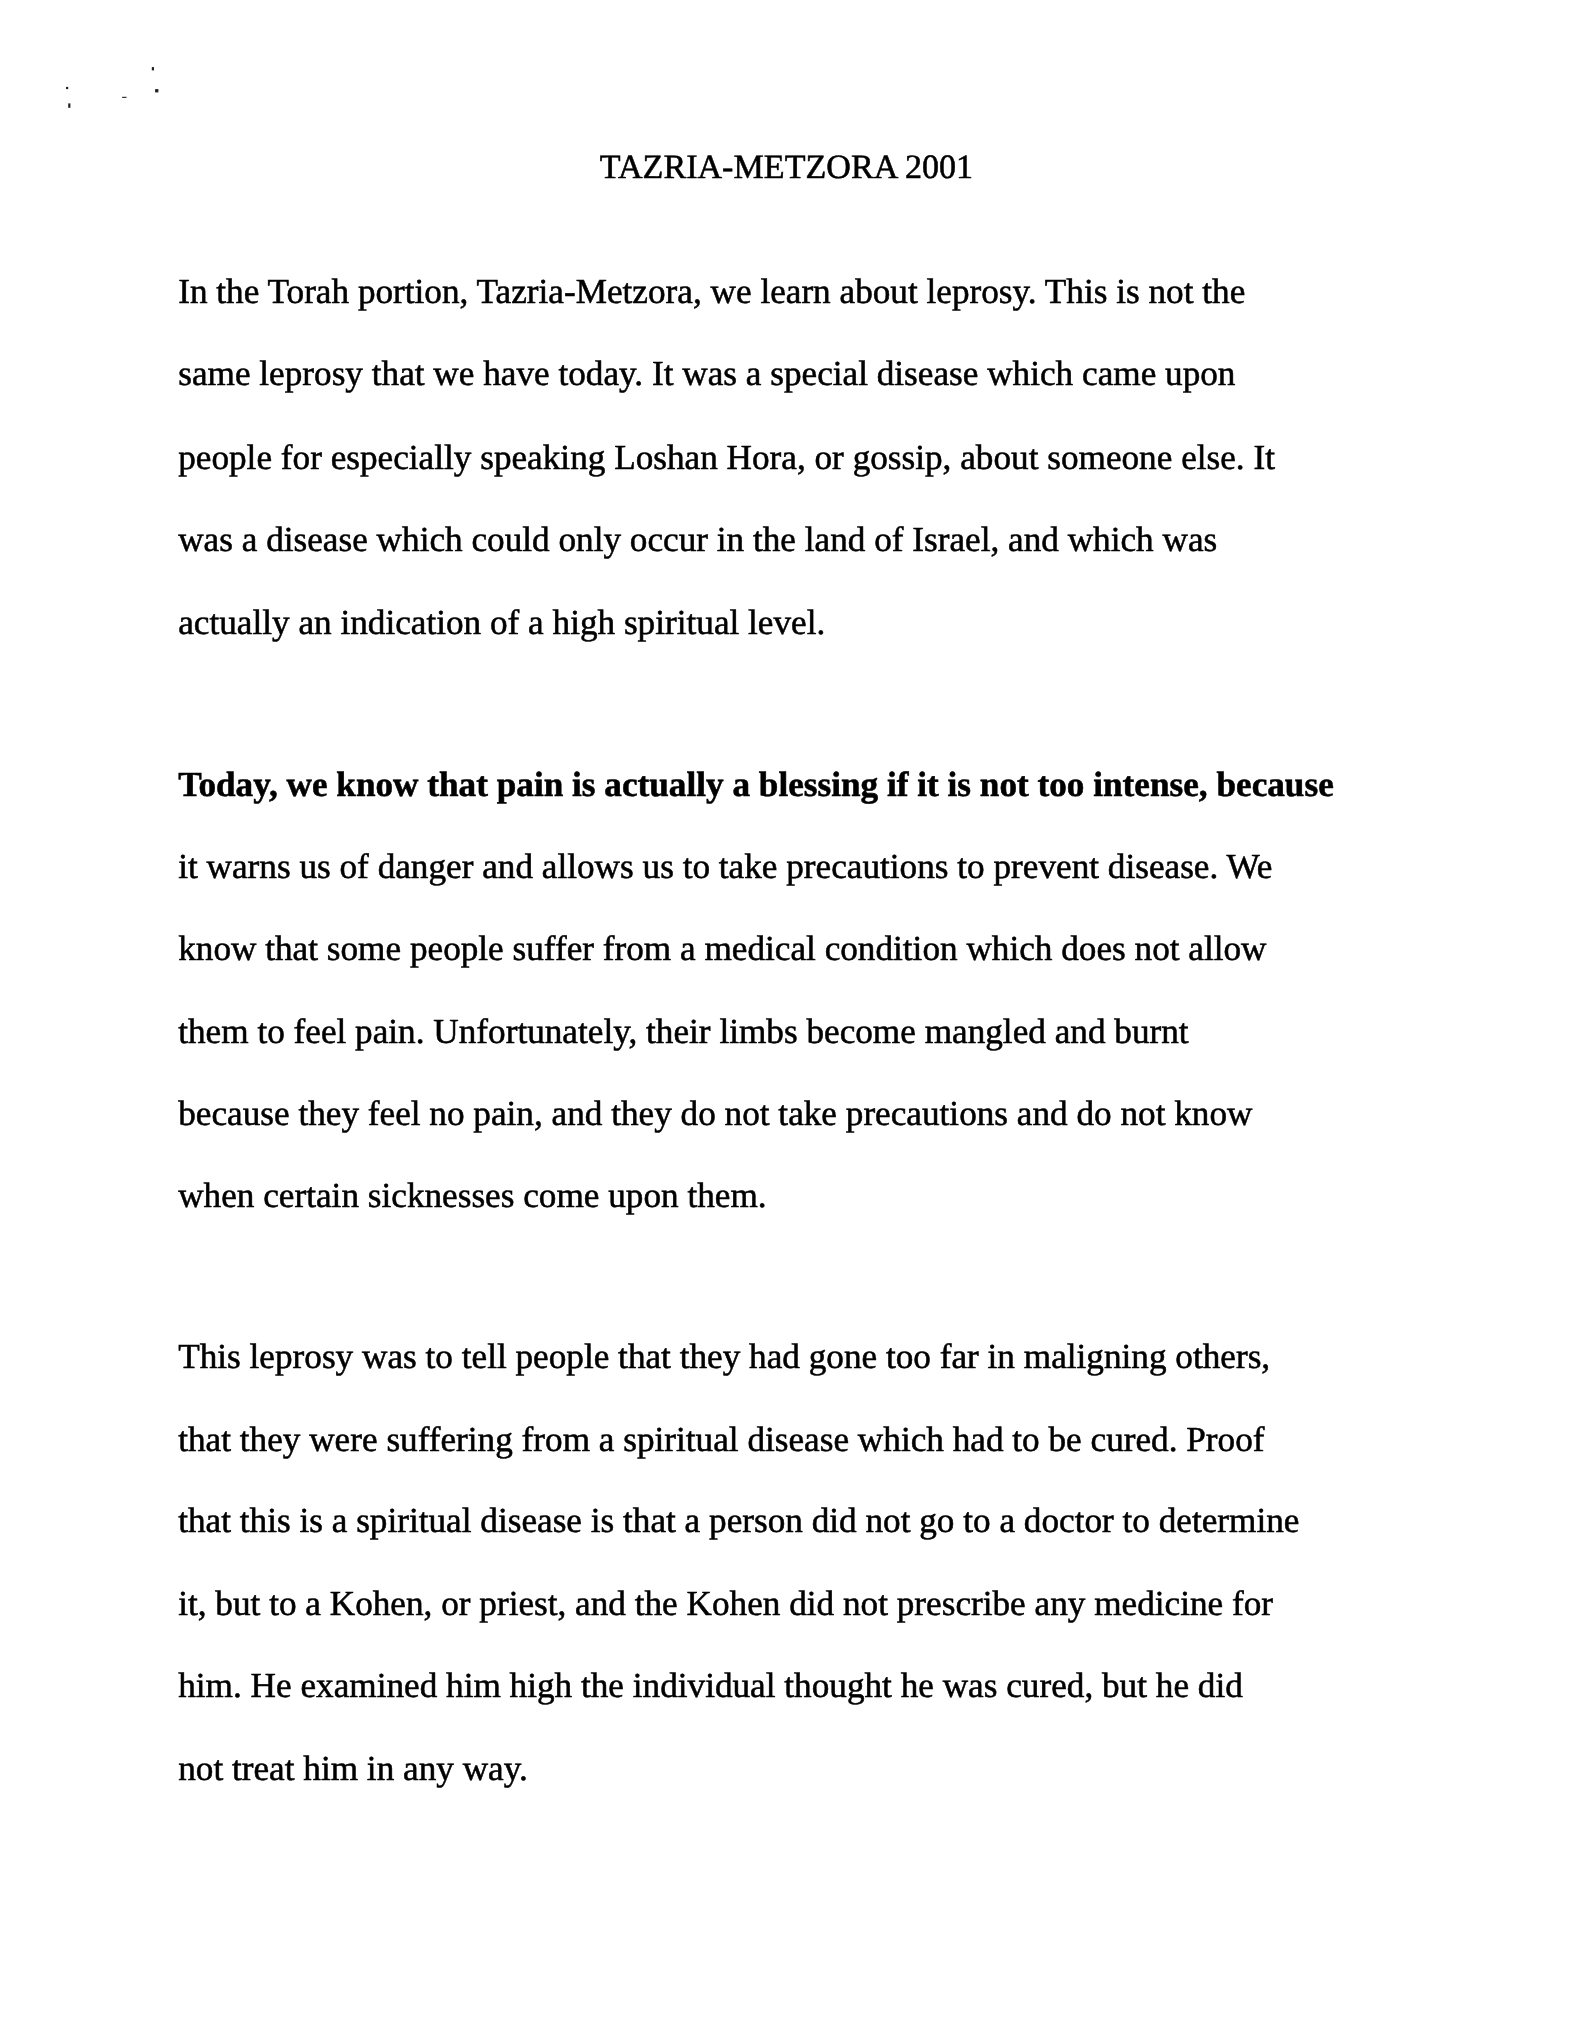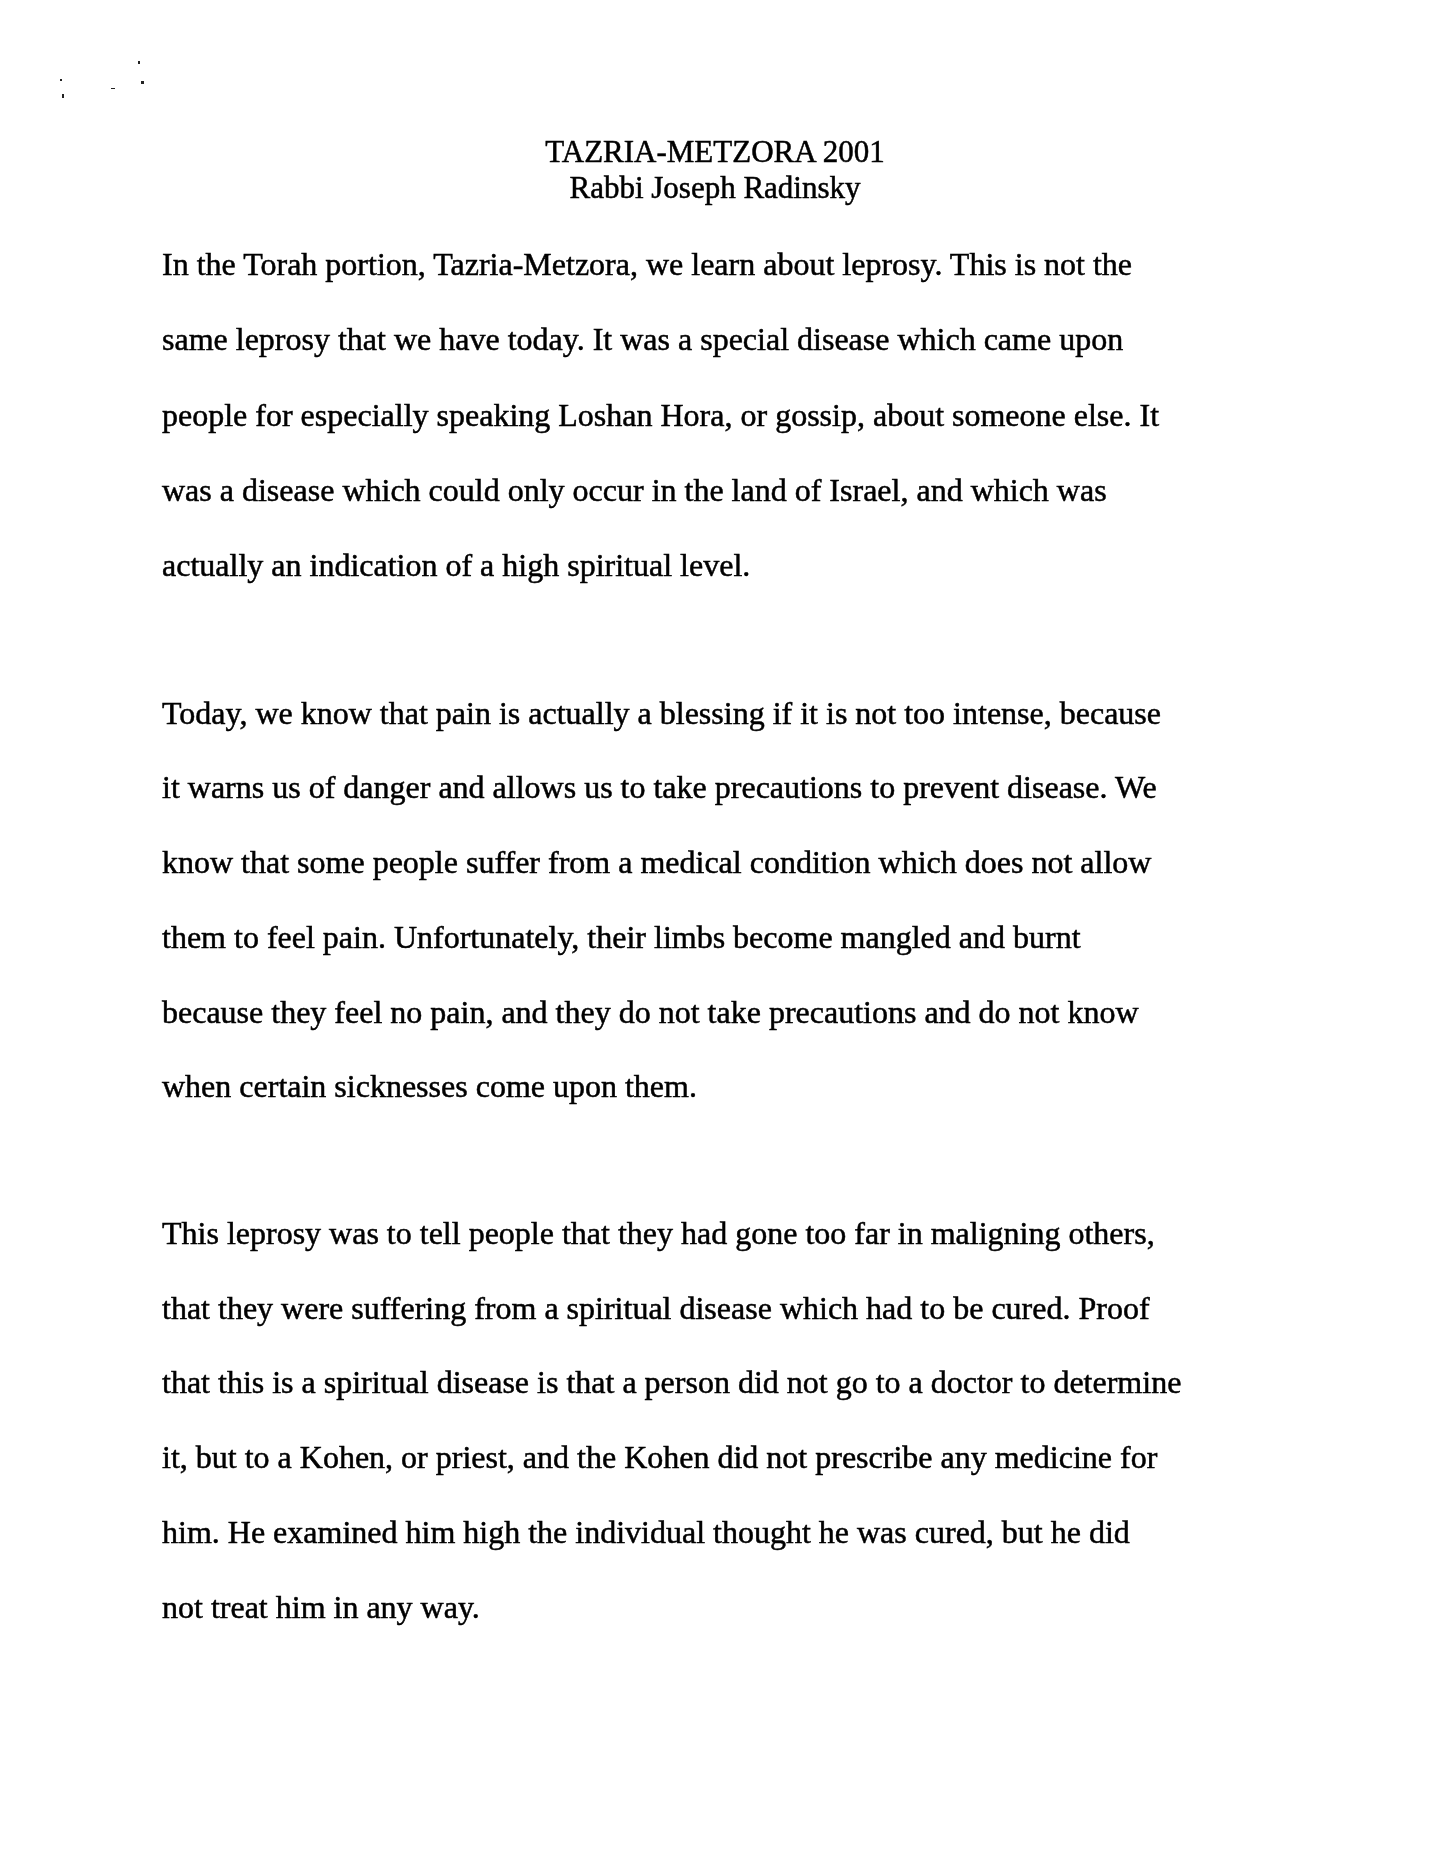--- a/index.html
+++ b/index.html
@@ -23,32 +23,31 @@
 
 <div class="page">
 
   <div class="speck" style="left:60px;top:79px;width:2px;height:2px;"></div>
   <div class="speck" style="left:62px;top:94px;width:2px;height:4px;"></div>
   <div class="speck" style="left:111px;top:88px;width:4px;height:1px;"></div>
   <div class="speck" style="left:138px;top:61px;width:2px;height:3px;"></div>
   <div class="speck" style="left:141px;top:81px;width:3px;height:3px;"></div>
 
   <div class="title serif" style="top:134px;">TAZRIA-METZORA 2001</div>
-  <div class="title serif" style="top:170px;">Rabbi Joseph Radinsky</div>
 
   <div>
     <div class="line serif" style="top:246px;">In the Torah portion, Tazria-Metzora, we learn about leprosy.  This is not the</div>
     <div class="line serif" style="top:321px;">same leprosy that we have today.  It was a special disease which came upon</div>
     <div class="line serif" style="top:397px;">people for especially speaking Loshan Hora, or gossip, about someone else.  It</div>
     <div class="line serif" style="top:472px;">was a disease which could only occur in the land of Israel, and which was</div>
     <div class="line serif" style="top:547px;">actually an indication of a high spiritual level.</div>
   </div>
 
   <div>
-    <div class="line serif" style="top:695px;">Today, we know that pain is actually a blessing if it is not too intense, because</div>
+    <div class="line serif" style="top:695px;font-weight:bold;">Today, we know that pain is actually a blessing if it is not too intense, because</div>
     <div class="line serif" style="top:769px;">it warns us of danger and allows us to take precautions to prevent disease.  We</div>
     <div class="line serif" style="top:844px;">know that some people suffer from a medical condition which does not allow</div>
     <div class="line serif" style="top:919px;">them to feel pain.  Unfortunately, their limbs become mangled and burnt</div>
     <div class="line serif" style="top:994px;">because they feel no pain, and they do not take precautions and do not know</div>
     <div class="line serif" style="top:1068px;">when certain sicknesses come upon them.</div>
   </div>
 
   <div>
     <div class="line serif" style="top:1215px;">This leprosy was to tell people that they had gone too far in maligning others,</div>
     <div class="line serif" style="top:1290px;">that they were suffering from a spiritual disease which had to be cured.  Proof</div>

